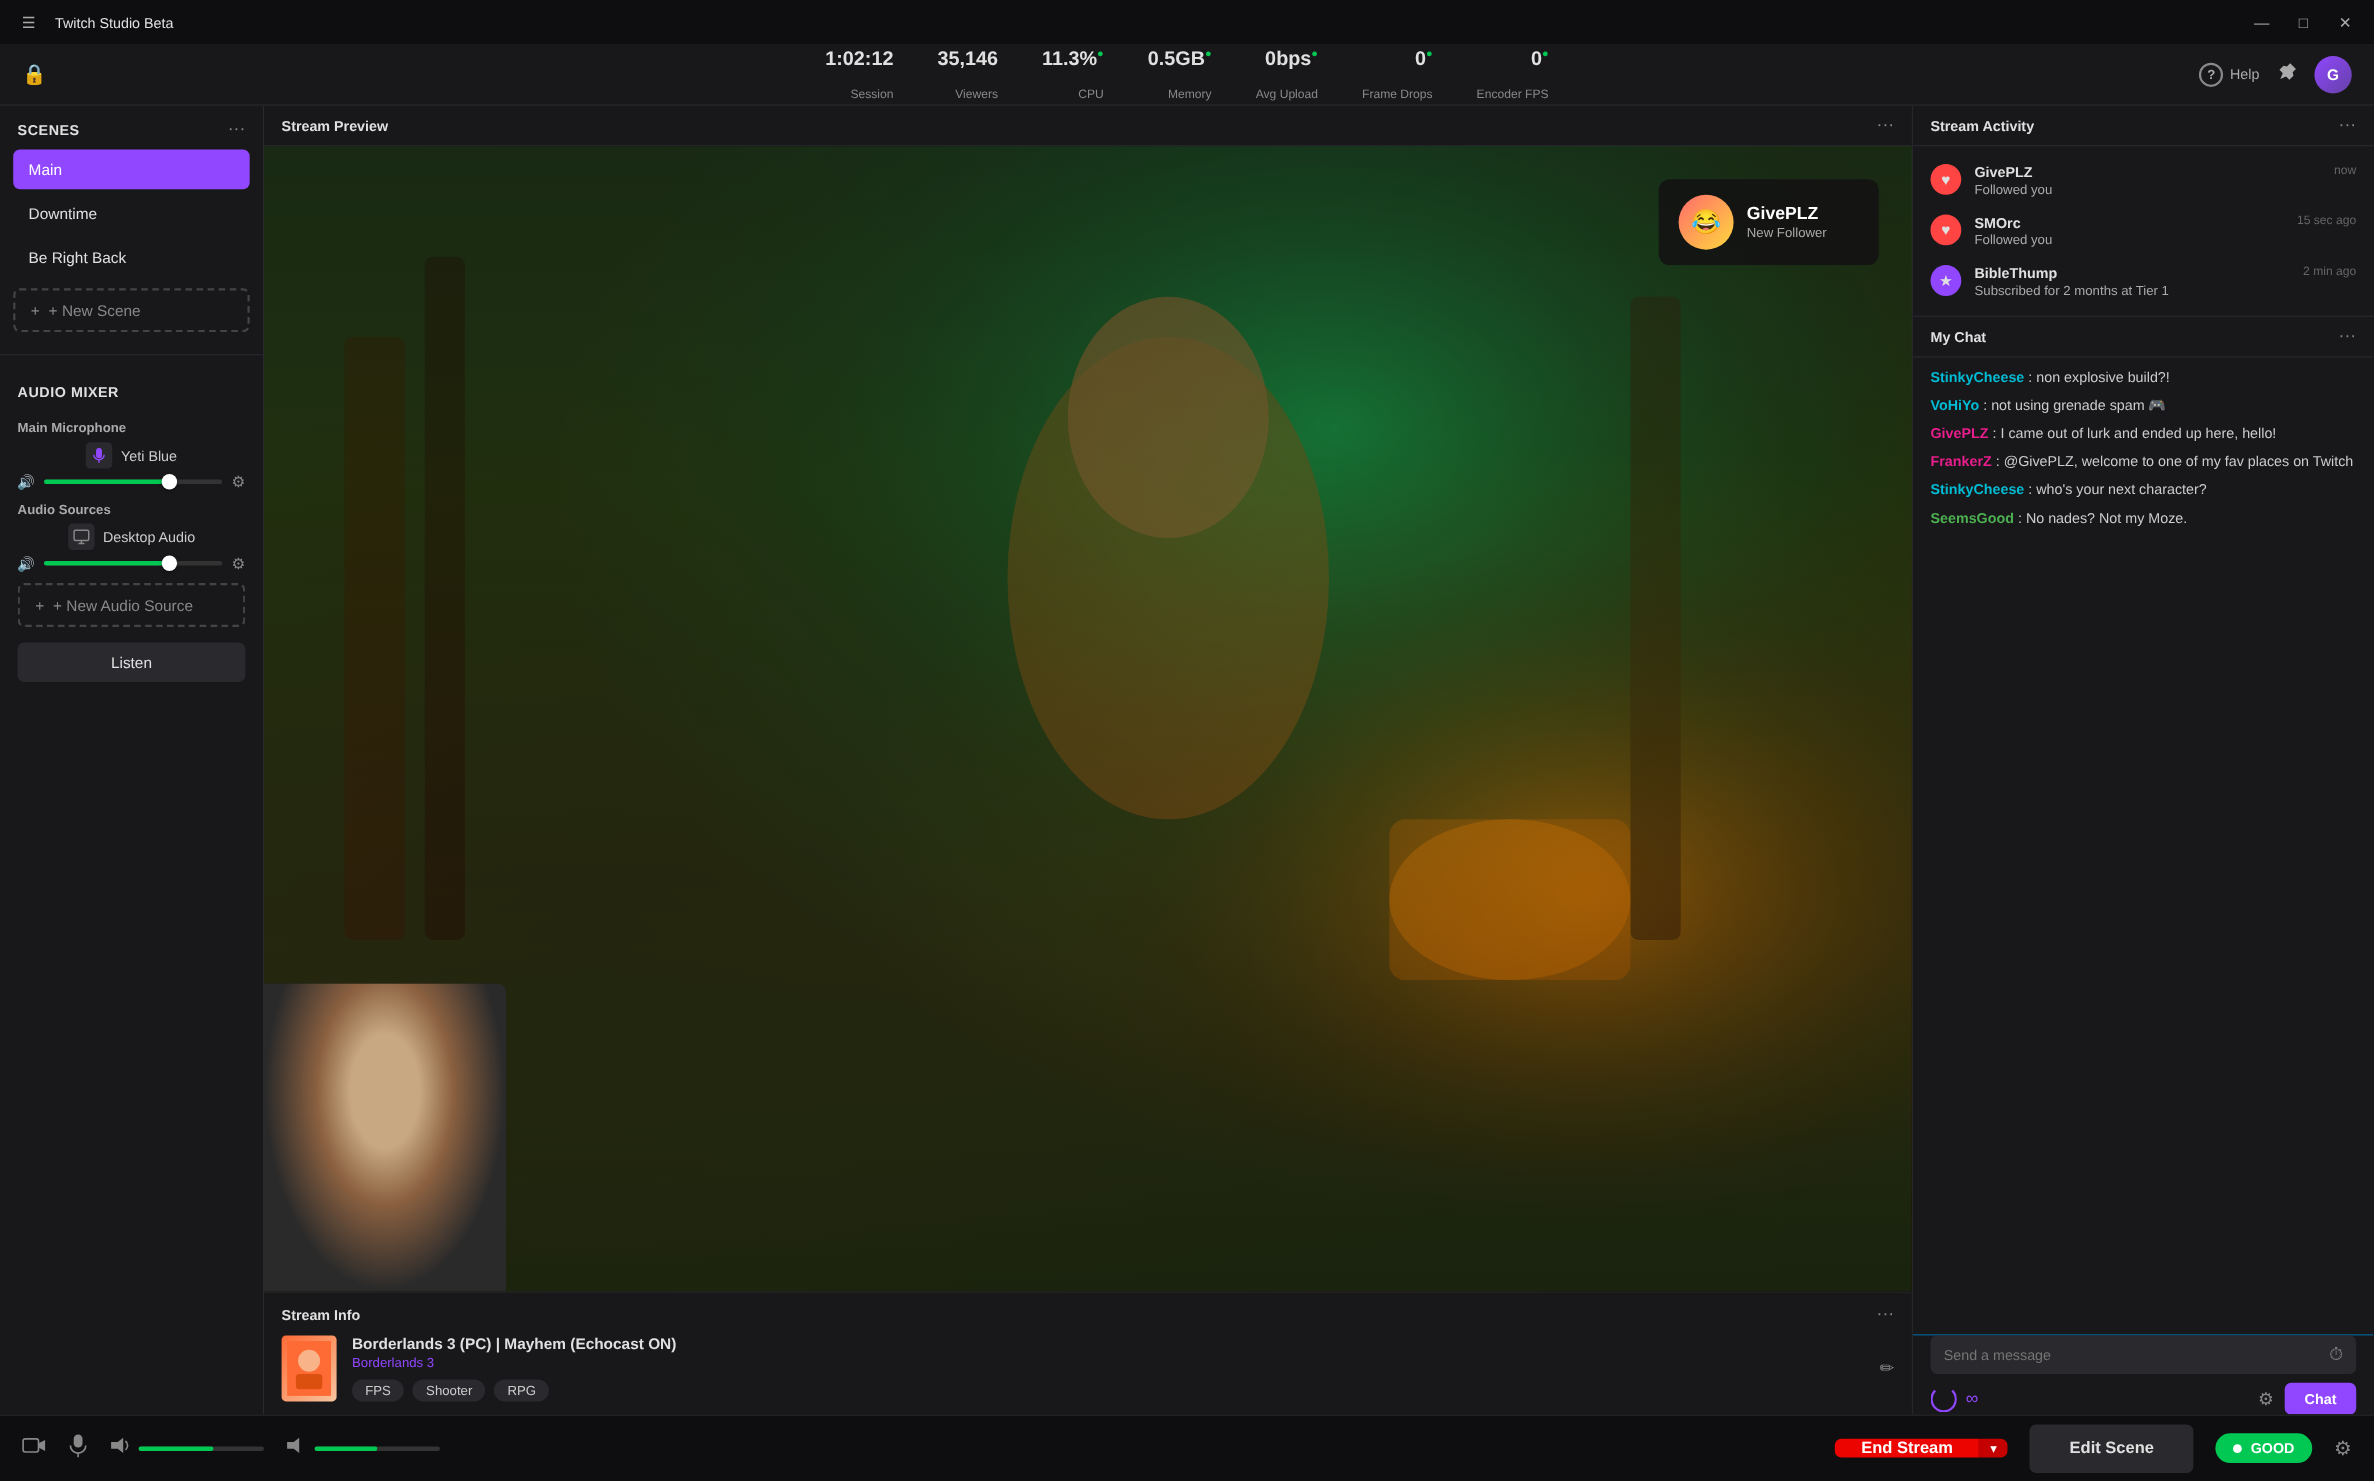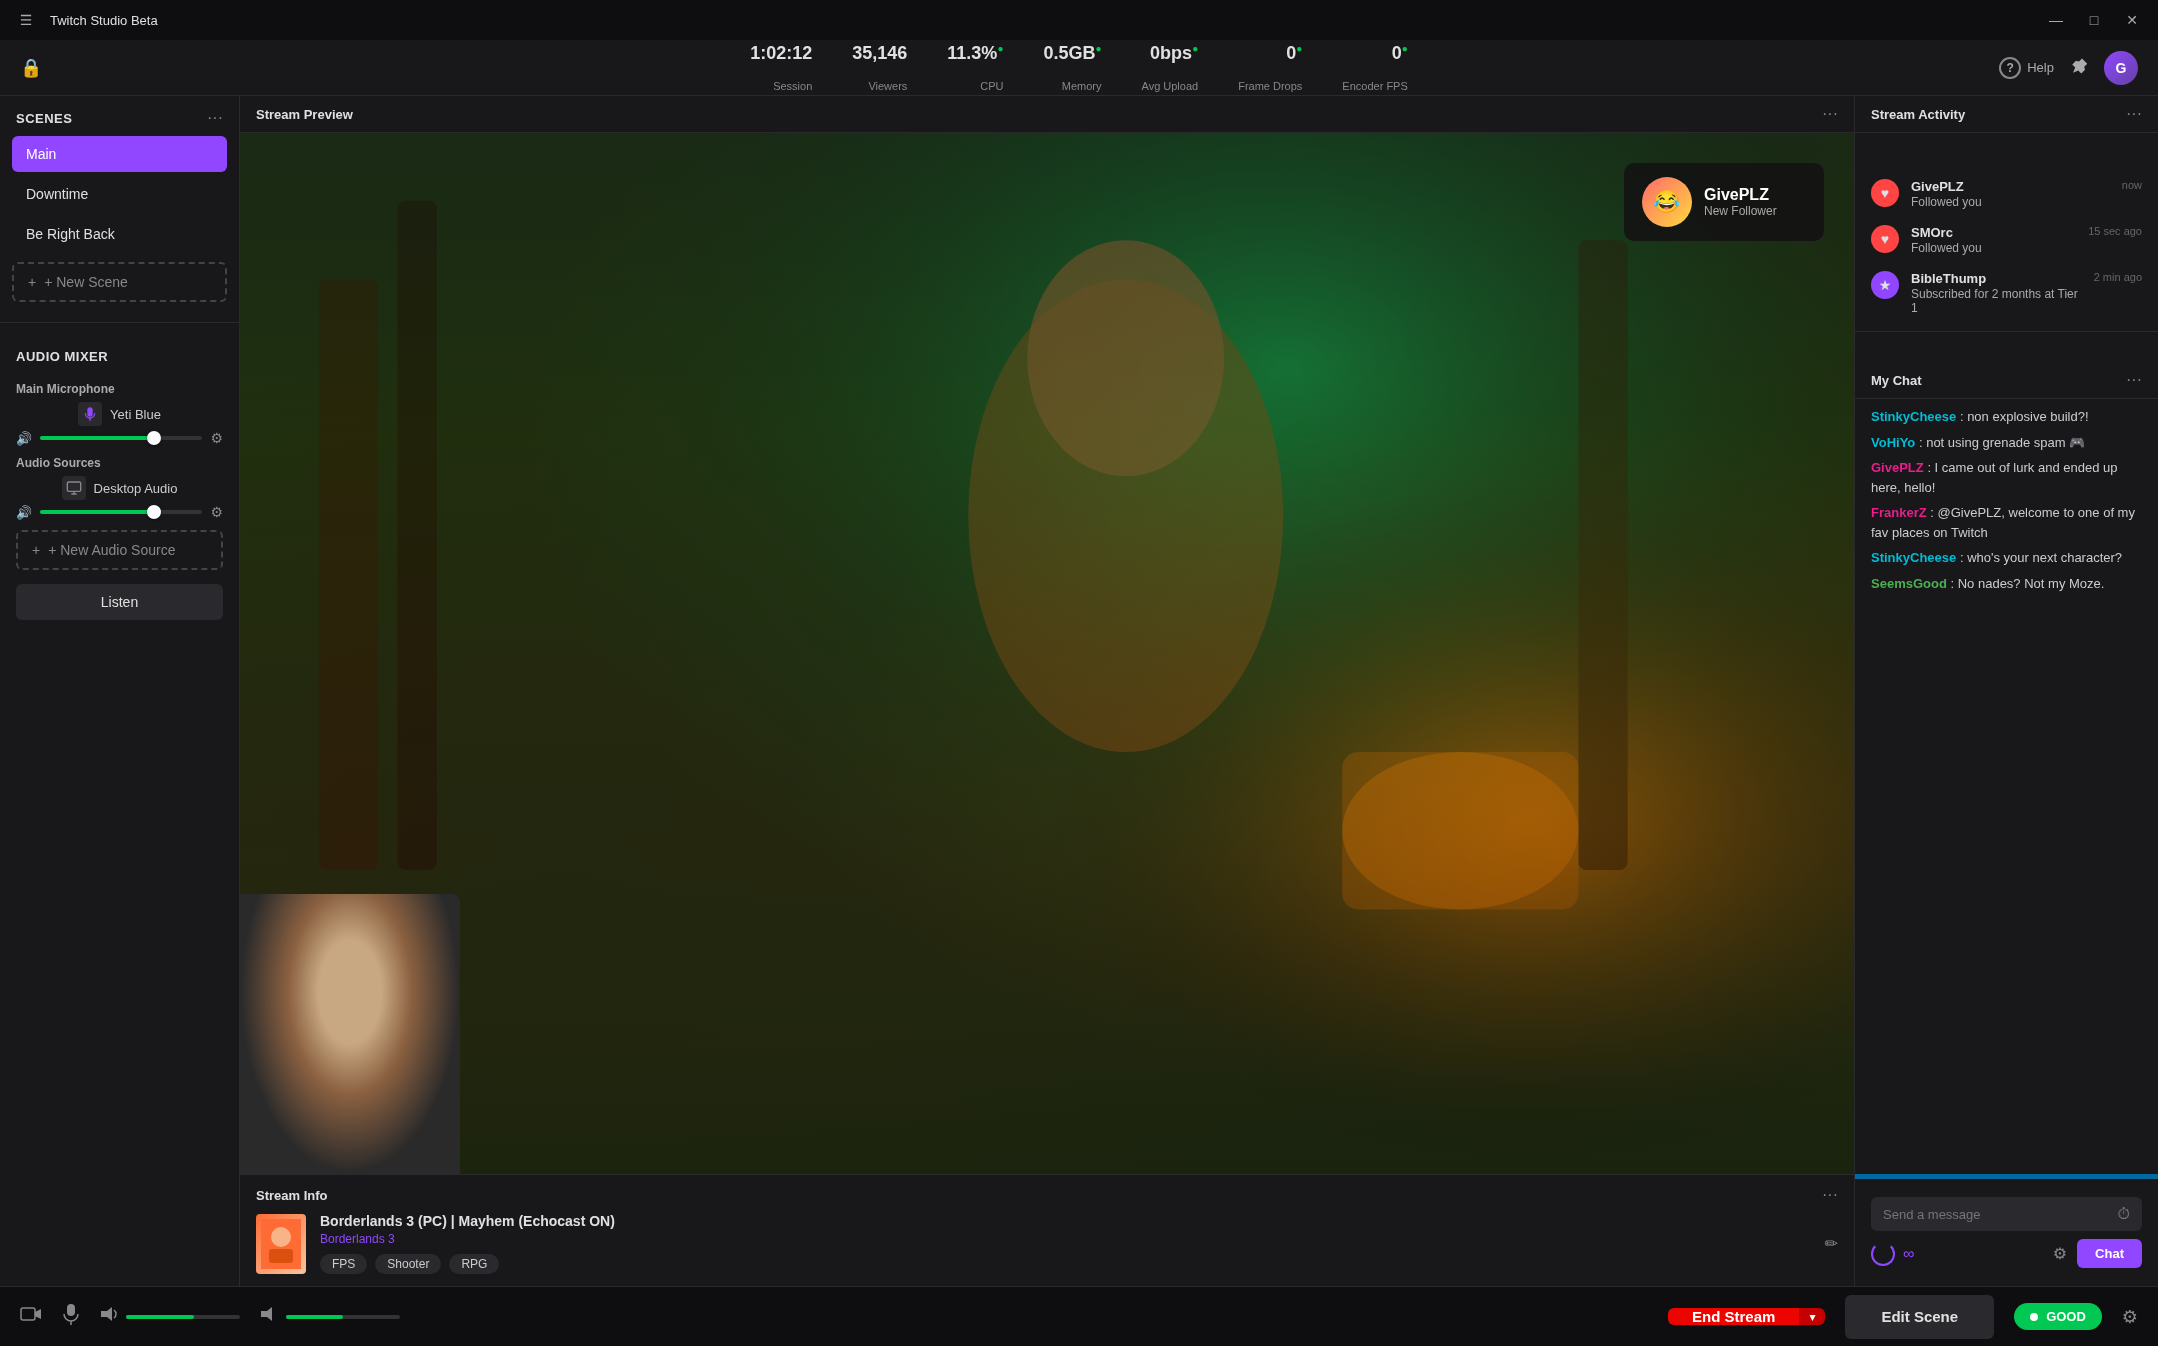--- a/index.html
+++ b/index.html
@@ -353,27 +353,26 @@
       border-radius: 12px;
       padding: 3px 12px;
       font-size: 12px;
     }
     .edit-btn {
       background: none; border: none; color: #888; cursor: pointer; font-size: 16px;
     }
 
     
     .right-sidebar {
-      width: 304px;
+      width: 420px;
       background: #18181b;
       border-left: 1px solid #2a2a2e;
       display: flex;
       flex-direction: column;
       flex-shrink: 0;
-      gap: 30px;
     }
 
     .activity-header {
       display: flex;
       align-items: center;
       justify-content: space-between;
       padding: 10px 16px;
       border-bottom: 1px solid #2a2a2e;
       flex-shrink: 0;
     }
@@ -427,22 +426,22 @@
       gap: 6px;
     }
     .chat-msg { font-size: 13px; line-height: 1.5; }
     .chat-username { font-weight: 700; cursor: pointer; }
     .chat-username.cyan { color: #00bcd4; }
     .chat-username.green { color: #4caf50; }
     .chat-username.pink { color: #e91e8c; }
     .chat-msg-text { color: #ccc; }
 
     .chat-input-area {
-      padding: 18px 16px;
-      border-top: 5px solid #0369a1;
+      padding: 0 16px;
+      border-top: 1px solid #0369a1;
       flex-shrink: 0;
     }
     .chat-input-row {
       display: flex;
       align-items: center;
       gap: 8px;
       background: #2a2a2e;
       border-radius: 6px;
       padding: 8px 12px;
       margin-bottom: 8px;

